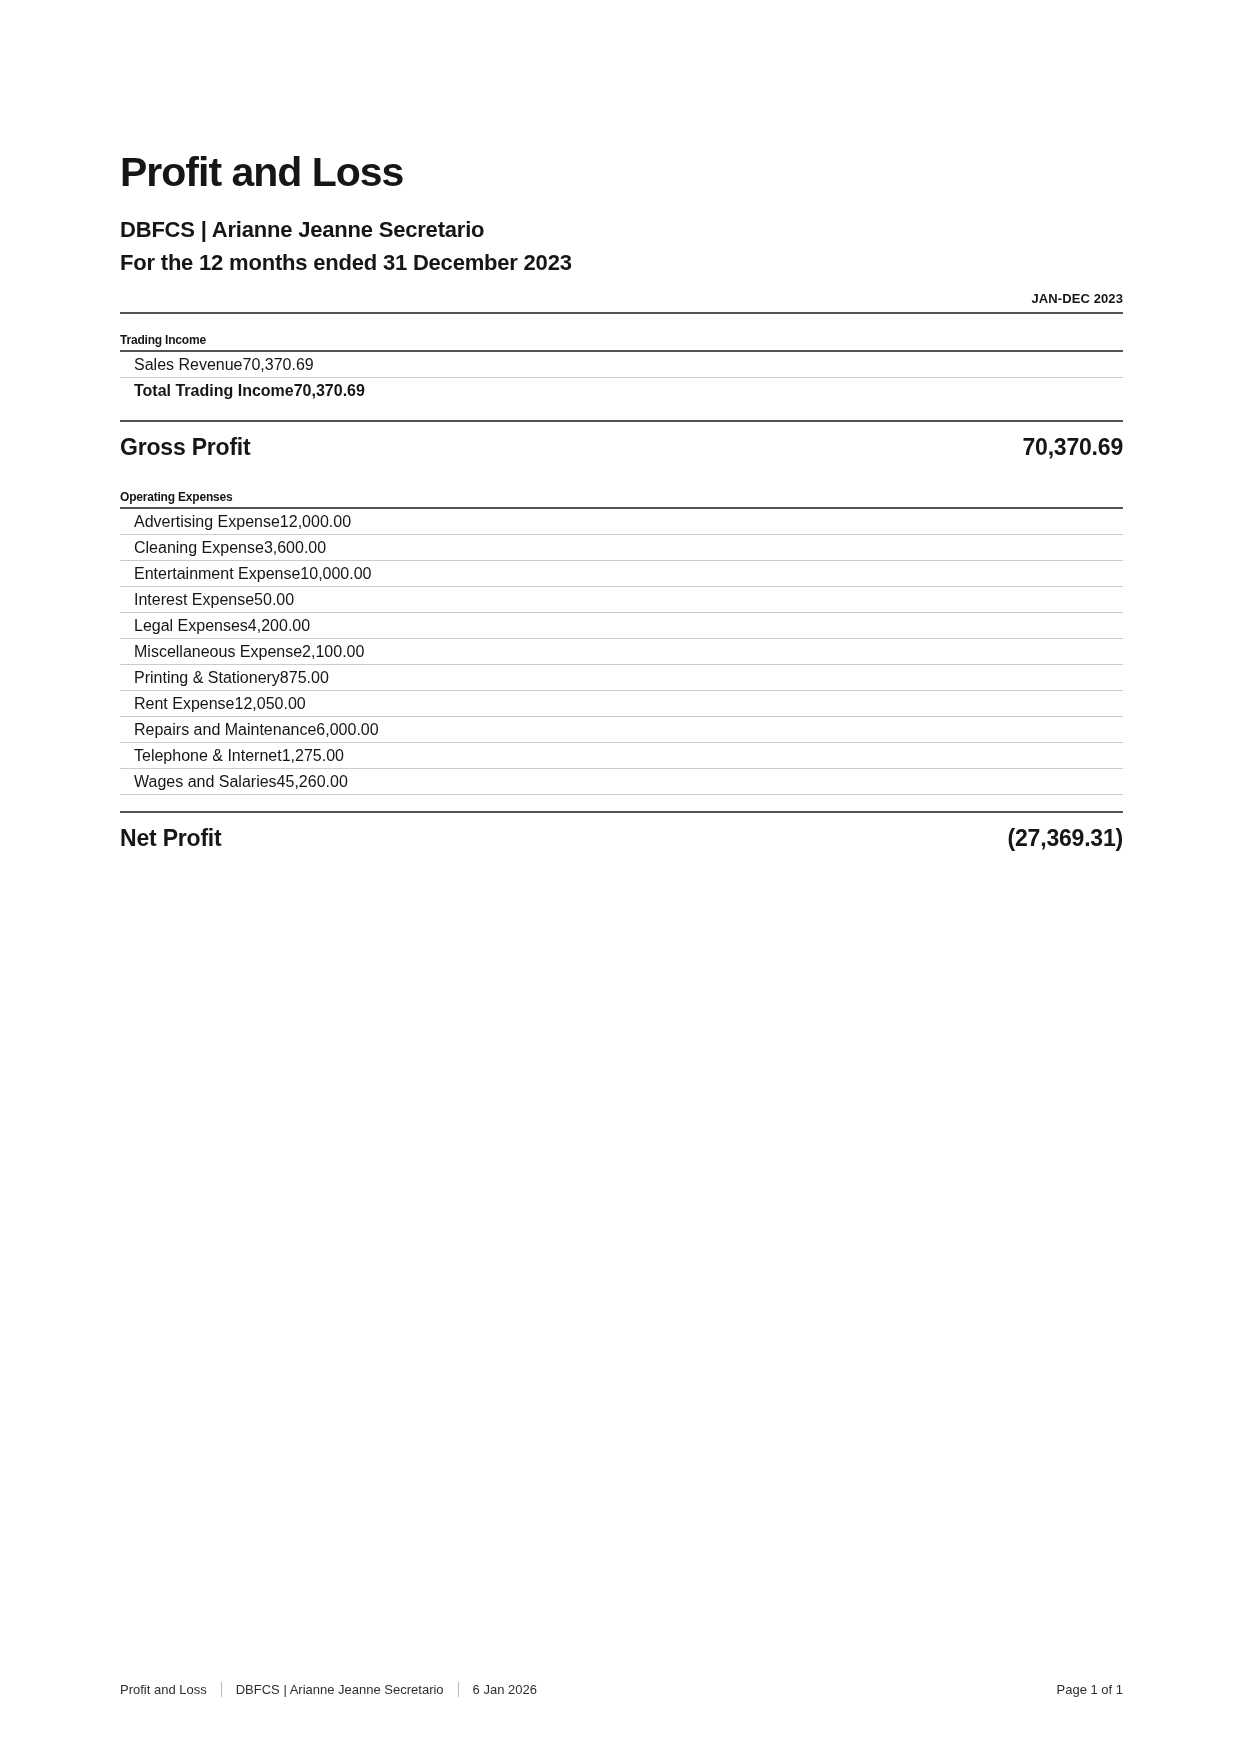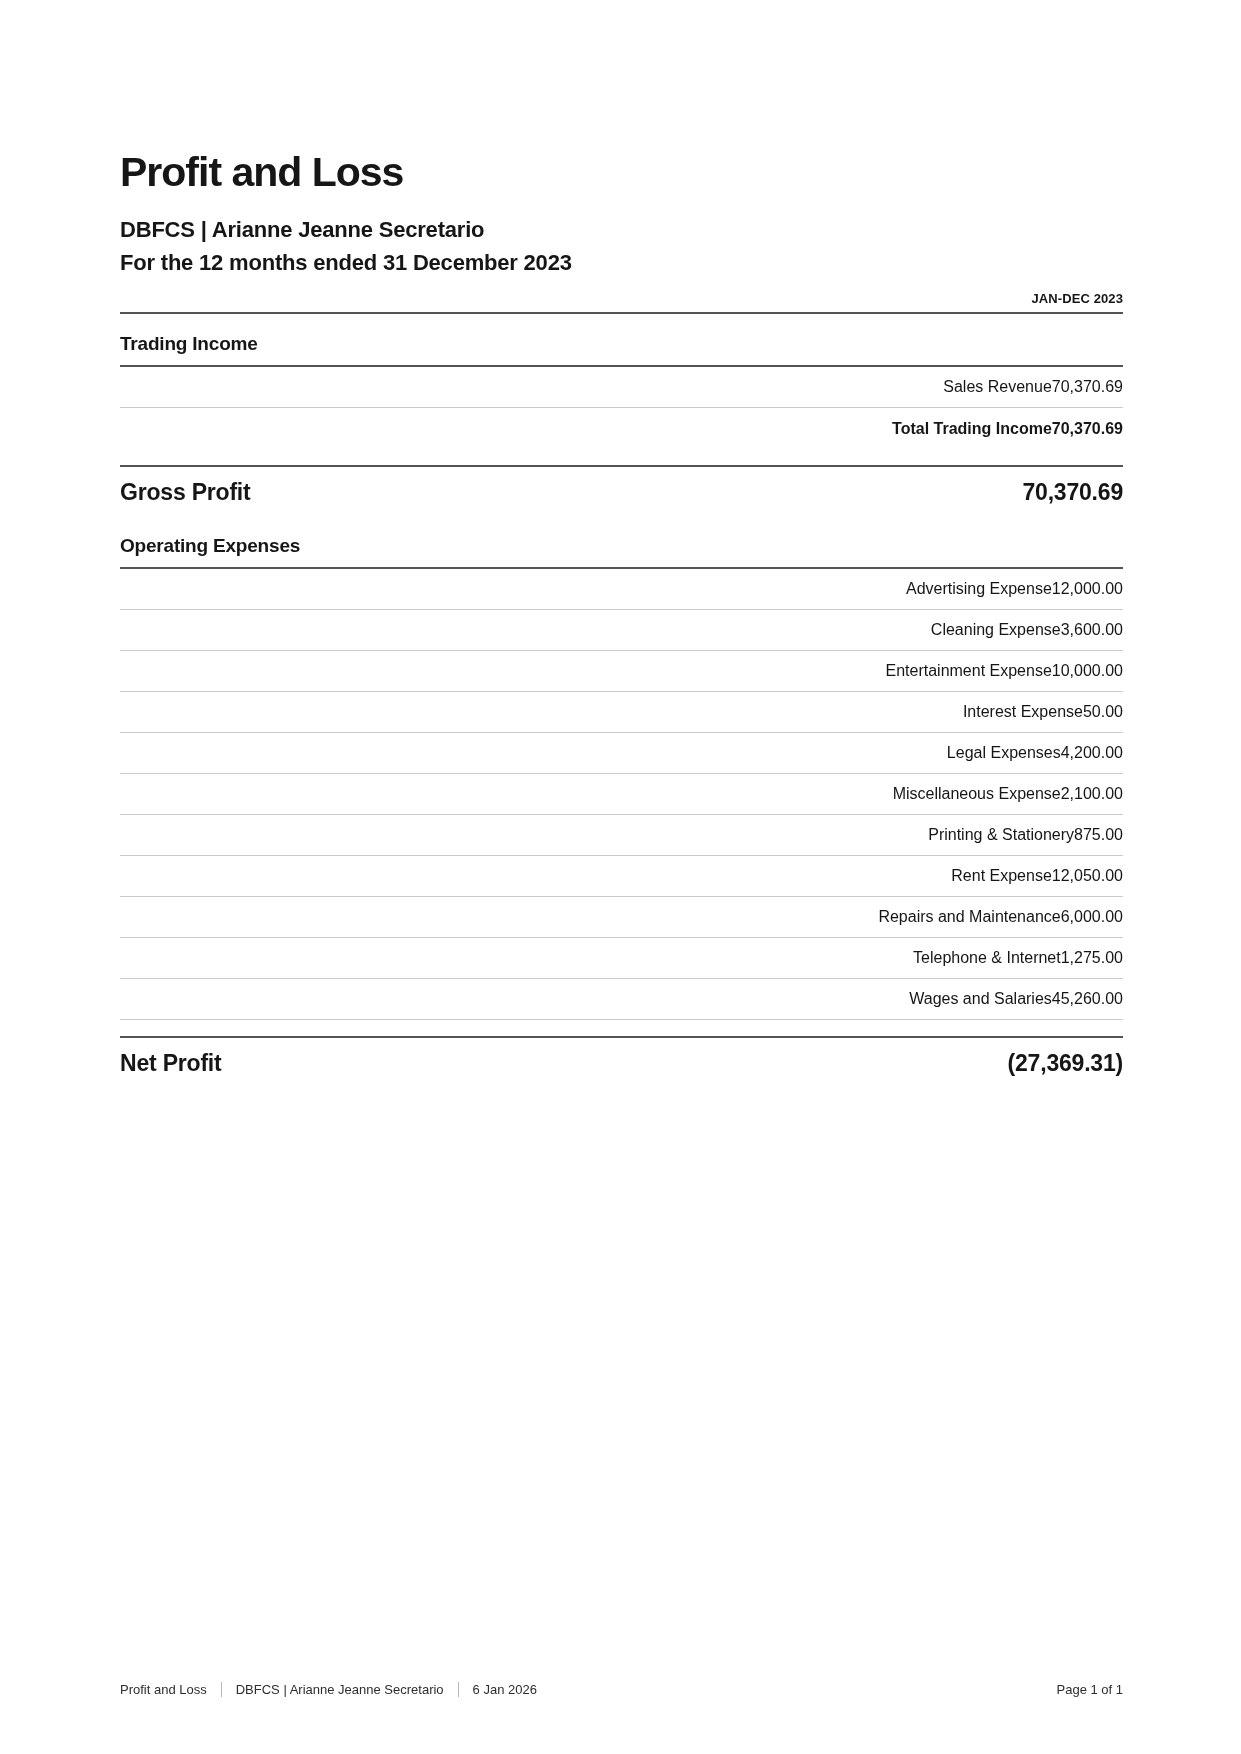--- a/index.html
+++ b/index.html
@@ -27,26 +27,26 @@
   .subtitle{
     margin-top:19px;font-size:22px;font-weight:700;line-height:33px;letter-spacing:-0.2px;
   }
   .col-header{
     margin-top:12px;text-align:right;
     font-size:13px;font-weight:700;letter-spacing:0.1px;
     padding-bottom:6px;border-bottom:2px solid var(--rule-dark);
   }
   .section{margin-top:19px;}
   .sec-h{
-    font-size:19px;font-weight:700;letter-spacing:-0.2px;
-    padding-bottom:10px;border-bottom:2px solid var(--rule-dark);
+    font-size:12px;font-weight:700;letter-spacing:-0.2px;
+    padding-bottom:3px;border-bottom:2px solid var(--rule-dark);
   }
   .row{
-    display:flex;justify-content:flex-end;align-items:center;
-    height:41px;font-size:16px;
+    display:flex;justify-content:flex-start;align-items:center;
+    height:26px;font-size:16px;
     padding-left:14px;
     border-bottom:1px solid var(--rule-light);
   }
   .row.last{border-bottom:none;}
   .row.bold{font-weight:700;}
   .summary{
     margin-top:16px;border-top:2px solid var(--rule-dark);
     display:flex;justify-content:space-between;align-items:center;
     padding:12px 0 10px 0;
     font-size:23px;font-weight:700;letter-spacing:-0.2px;

